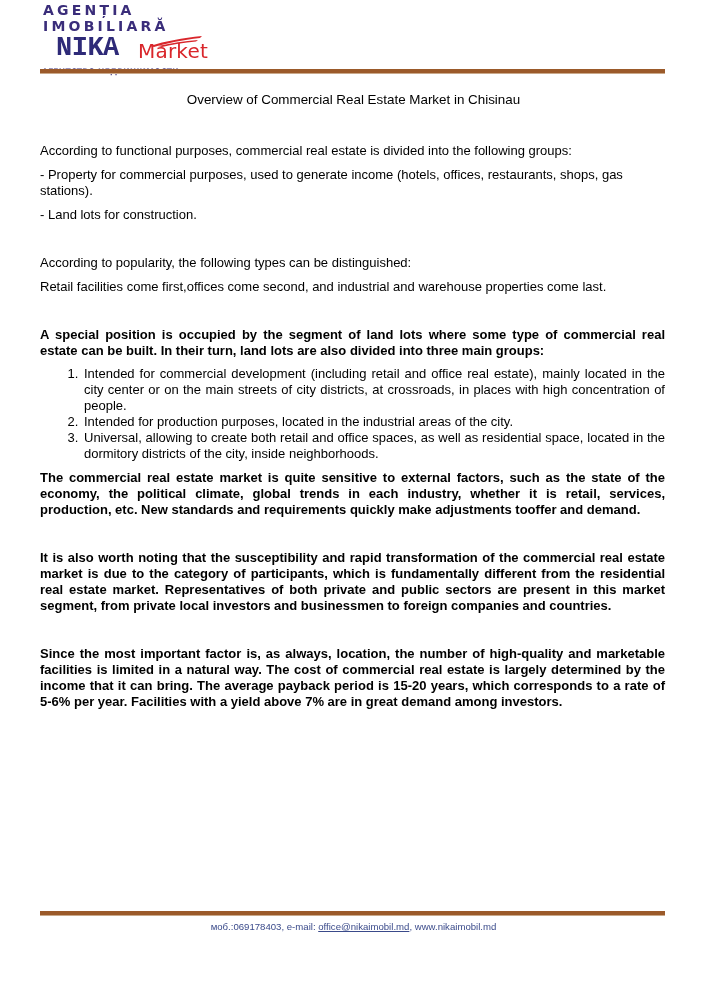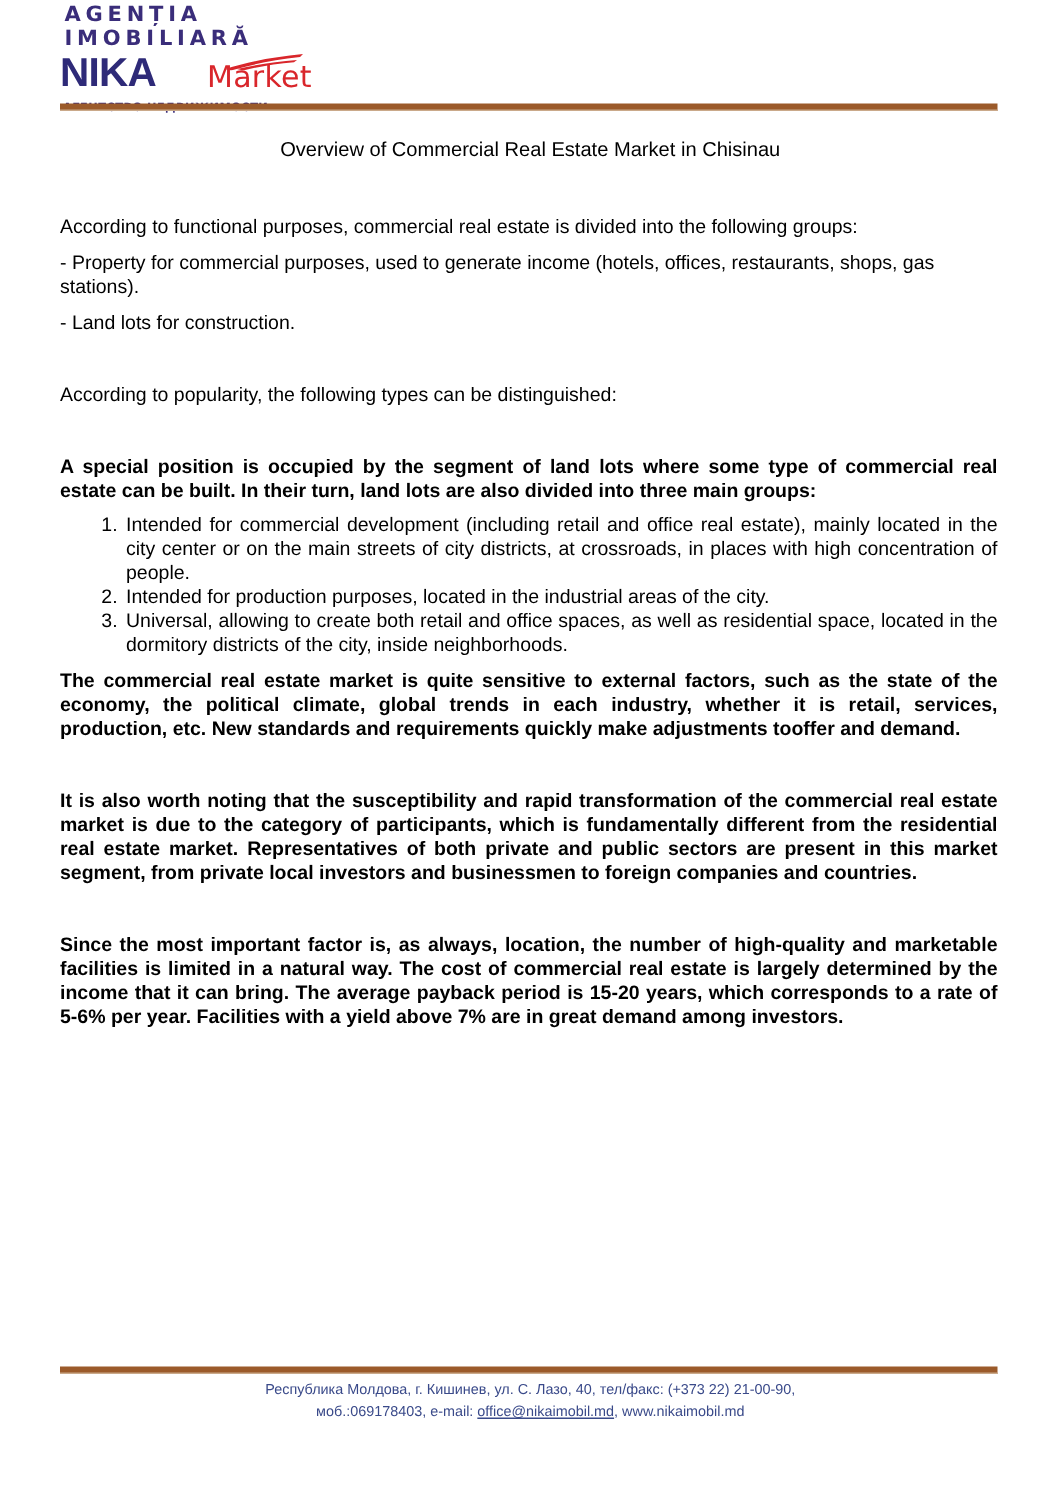--- a/index.html
+++ b/index.html
@@ -2,21 +2,21 @@
 <html><head>
 <meta charset="utf-8">
 <style>
   html, body { margin: 0; padding: 0; background: #ffffff; }
   body { width: 707px; height: 1000px; position: relative; overflow: hidden;
          font-family: "Liberation Sans", sans-serif; color: #000; }
   .logo { position: absolute; left: 40px; top: 2px; width: 200px; }
   .logo-top { font-family: "DejaVu Sans", sans-serif; font-size: 14px; font-weight: bold;
               color: #3a2d7a; letter-spacing: 3.2px; margin-left: 3px; }
   .logo-mid { position: relative; height: 30px; margin-top: 1px; }
-  .logo-nika { position: absolute; left: 0; top: -2px; font-family: Liberation Sans, sans-serif;
+  .logo-nika { position: absolute; left: 16px; top: -2px; font-family: Liberation Mono, monospace;
                font-weight: bold; font-size: 27px; color: #2e2a78; letter-spacing: -0.5px; }
   .logo-imobil { position: absolute; left: 98px; top: 4px; font-family: "DejaVu Sans", sans-serif;
                  font-size: 20px; color: #d9262b; letter-spacing: 0.2px; }
   .logo-roof { position: absolute; left: 108px; top: 0px; }
   .logo-bottom { font-family: "DejaVu Sans", sans-serif; font-weight: bold; font-size: 7.6px;
                  color: #3a2d7a; letter-spacing: 0.3px; margin-left: 2px; margin-top: 2px; }
   .rule { position: absolute; left: 40px; width: 625px; height: 4px;
           background: #9b5a2a; border-bottom: 1px solid #caa98a; }
   .rule-top { top: 69px; }
   .rule-bottom { top: 911px; }
@@ -52,33 +52,33 @@
 <div class="rule rule-top"></div>
 
 <div class="title">Overview of Commercial Real Estate Market in Chisinau</div>
 
 <div class="content">
   <p>According to functional purposes, commercial real estate is divided into the following groups:</p>
   <p class="gap8">- Property for commercial purposes, used to generate income (hotels, offices, restaurants, shops, gas stations).</p>
   <p class="gap8">- Land lots for construction.</p>
 
   <p class="gap32">According to popularity, the following types can be distinguished:</p>
+  <p class="gap8">Retail facilities come first,offices come second, and industrial and warehouse properties come last.</p>
 
   <p class="gap32 j">A special position is occupied by the segment of land lots where some type of commercial real estate can be built. In their turn, land lots are also divided into three main groups:</p>
   <ol>
     <li>Intended for commercial development (including retail and office real estate), mainly located in the city center or on the main streets of city districts, at crossroads, in places with high concentration of people.</li>
     <li>Intended for production purposes, located in the industrial areas of the city.</li>
     <li>Universal, allowing to create both retail and office spaces, as well as residential space, located in the dormitory districts of the city, inside neighborhoods.</li>
   </ol>
 
   <p class="gap8 j">The commercial real estate market is quite sensitive to external factors, such as the state of the economy, the political climate, global trends in each industry, whether it is retail, services, production, etc. New standards and requirements quickly make adjustments tooffer and demand.</p>
   <p class="gap32 j">It is also worth noting that the susceptibility and rapid transformation of the commercial real estate market is due to the category of participants, which is fundamentally different from the residential real estate market. Representatives of both private and public sectors are present in this market segment, from private local investors and businessmen to foreign companies and countries.</p>
   <p class="gap32 j">Since the most important factor is, as always, location, the number of high-quality and marketable facilities is limited in a natural way. The cost of commercial real estate is largely determined by the income that it can bring. The average payback period is 15-20 years, which corresponds to a rate of 5-6% per year. Facilities with a yield above 7% are in great demand among investors.</p>
 </div>
 
 <div class="rule rule-bottom"></div>
 
 <div class="footer">
-  <div>Республика Молдова, г. Кишинев, ул. С. Лазо, 40, тел/факс: (+373 22) 21-00-90,</div>
   <div>
     <span>моб.:069178403, e-mail: </span><a href="mailto:office@nikaimobil.md">office@nikaimobil.md</a><span>, </span><span>www.nikaimobil.md</span>
   </div>
 </div>
 
 </body></html>

